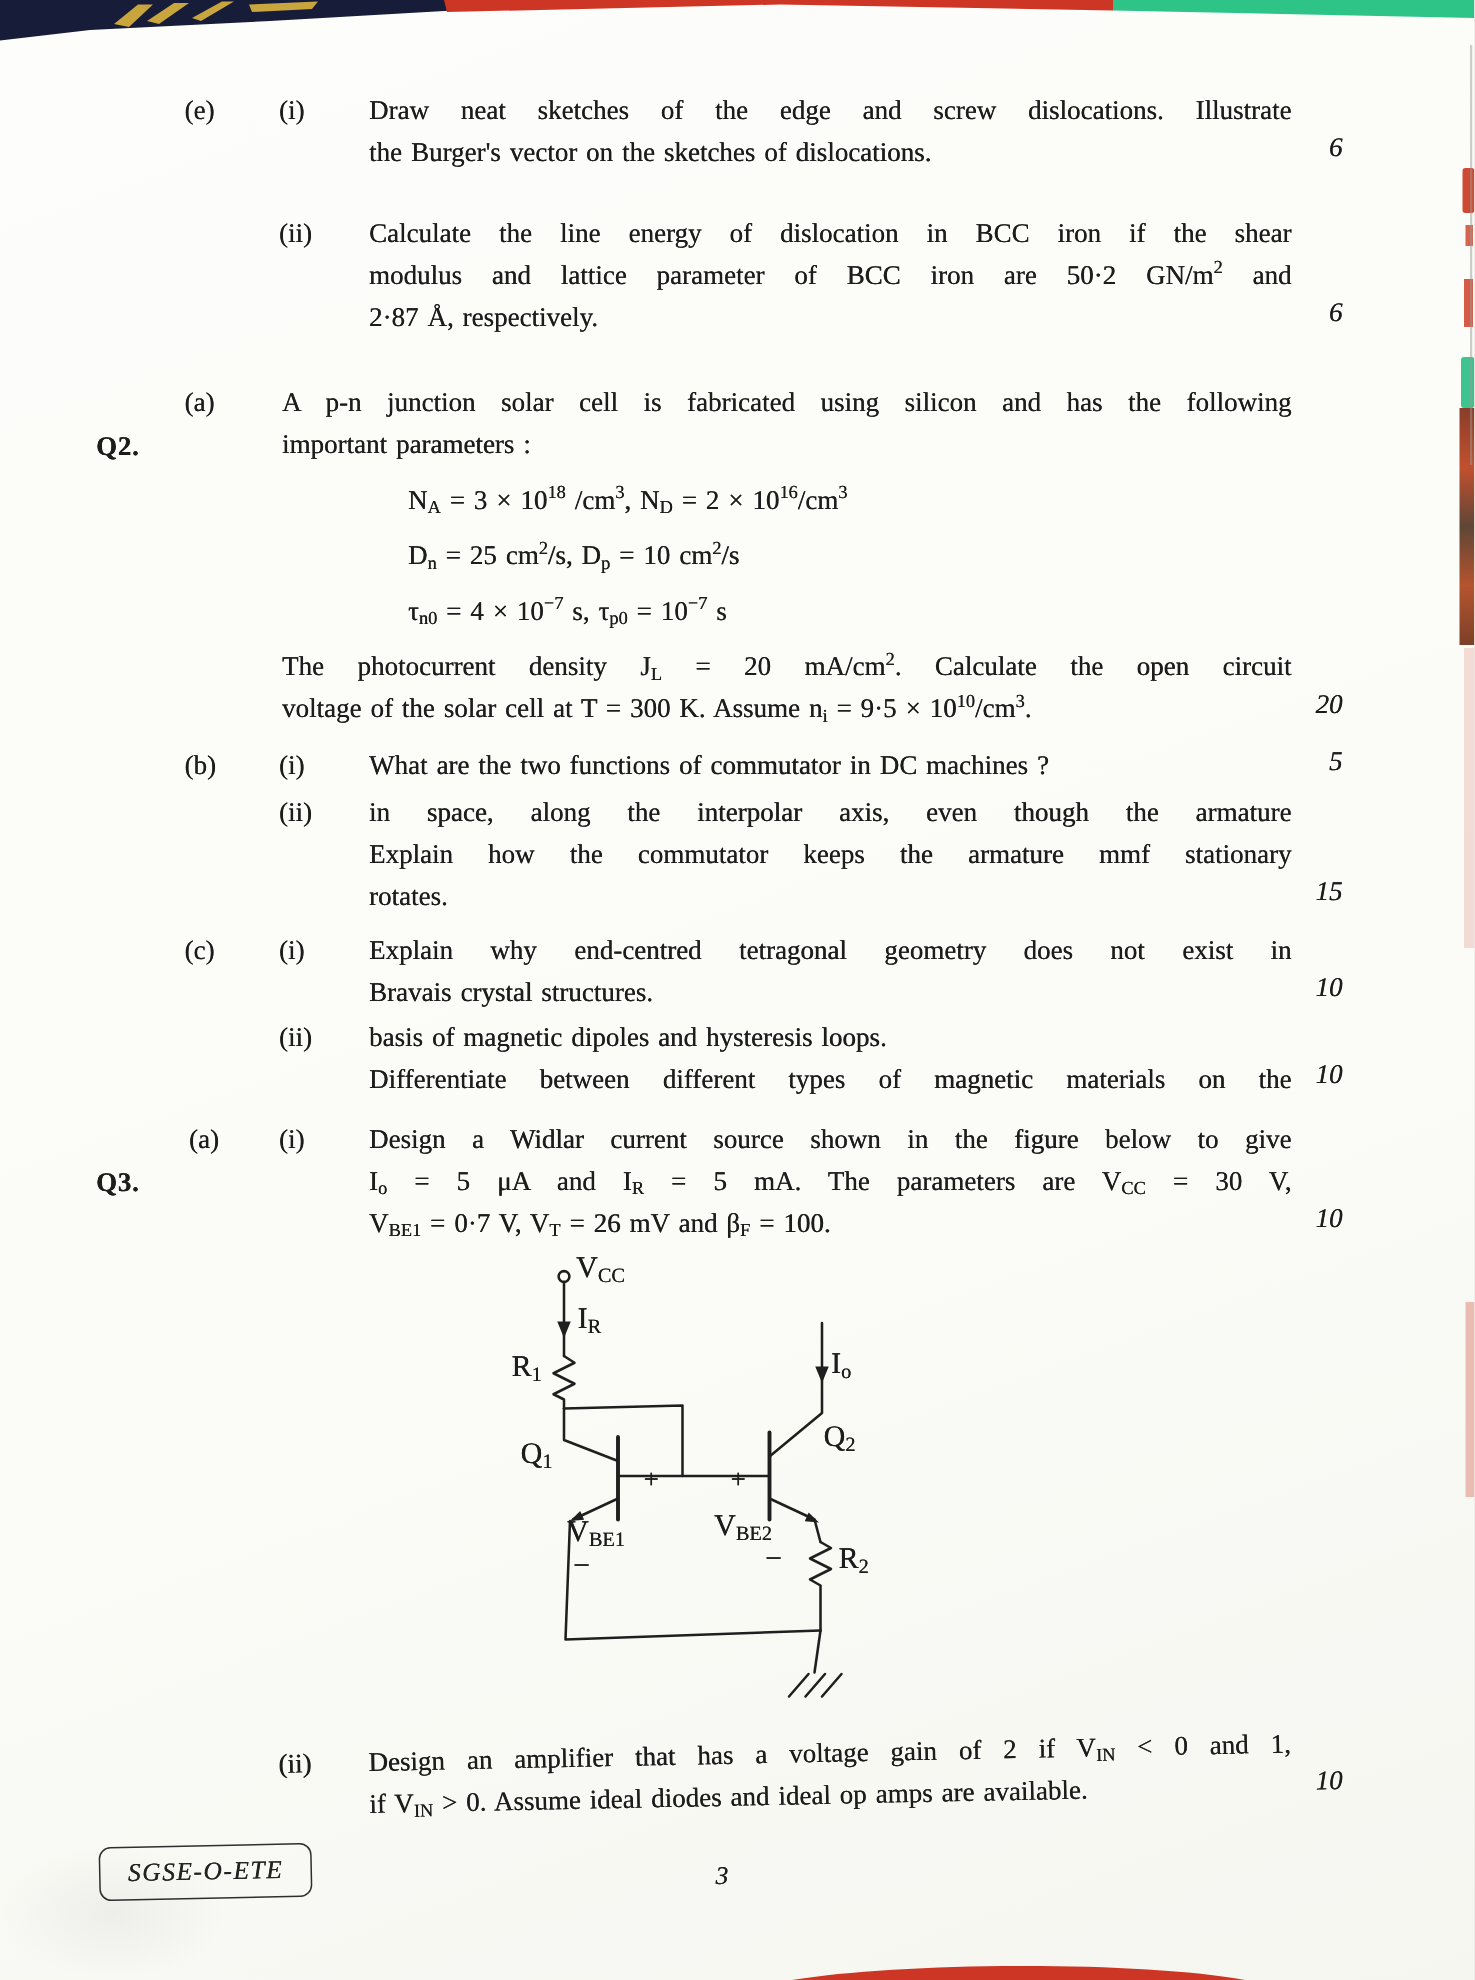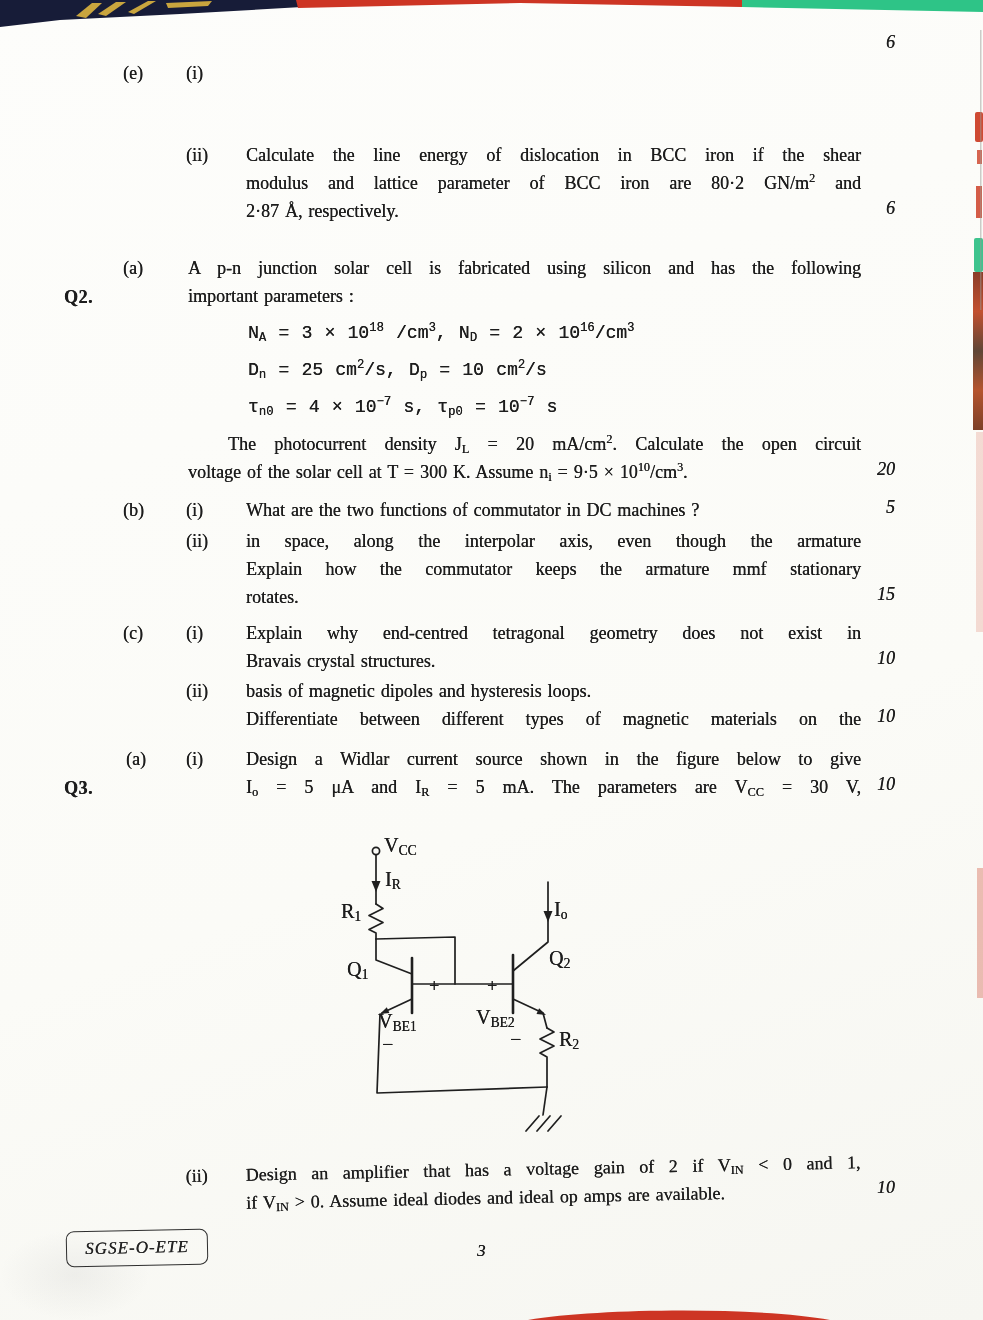--- a/index.html
+++ b/index.html
@@ -12,22 +12,22 @@
     text-shadow:0.2px 0 0 currentColor;
   }
   .row{position:absolute;left:0;width:983px;}
   .ql{position:absolute;left:64px;font-weight:bold;letter-spacing:0.5px;line-height:28px;margin-top:29px;}
   .pl{position:absolute;left:123px;line-height:28px;}
   .sl{position:absolute;left:186px;line-height:28px;}
   .txt{margin-left:246px;margin-right:122px;}
   .txt-a{margin-left:188px;margin-right:122px;}
   .line{line-height:28px;min-height:28px;}
   .jl{text-align:justify;text-align-last:justify;}
-  .eq{margin-top:9px;margin-left:60px;font-family:Liberation Mono, monospace;}
-  .gap{margin-top:9px;margin-left:40px;}
+  .eq{margin-top:9px;margin-left:84px;}
+  .gap{margin-top:9px;}
   .marks{position:absolute;right:88px;bottom:3px;font-style:italic;line-height:28px;}
   sub,sup{line-height:0;font-size:0.68em;letter-spacing:0;}
   sub{vertical-align:-0.25em;}
   sup{vertical-align:0.55em;}
   .tilt{transform:rotate(-1.15deg);transform-origin:230px 60%;}
   .fig-label{position:absolute;font-size:20px;line-height:1;white-space:nowrap;text-align:right;}
   .fig-small{font-size:18px;}
   .stamp{
     position:absolute;left:66px;top:1230px;width:140px;height:34px;
     border:1.6px solid #2e2e2e;border-radius:8px;
@@ -79,28 +79,32 @@
       <rect x="980" y="30" width="1.5" height="280" fill="#9a9a96" opacity="0.5"></rect>
     </g>
 
     <path d="M528 1320 C600 1308 760 1307 830 1320 Z" fill="#cd3524"></path>
   </svg>
   <div class="noise"></div>
 
   <div class="row" style="top:59px">
     <span class="pl">(e)</span>
     <span class="sl">(i)</span>
+    <div class="txt">
+      <div class="line jl">Draw neat sketches of the edge and screw dislocations. Illustrate</div>
+      <div class="line">the Burger's vector on the sketches of dislocations.</div>
+    </div>
     <span class="marks">6</span>
   </div>
 
   <div class="row" style="top:141px">
     <span class="sl">(ii)</span>
     <div class="txt">
       <div class="line jl">Calculate the line energy of dislocation in BCC iron if the shear</div>
-      <div class="line jl"><span>modulus and lattice parameter of BCC iron are 80·2 GN/m</span><sup>2</sup><span> and</span></div>
+      <div class="line jl"><span>modulus and lattice parameter of BCC iron are 50·2 GN/m</span><sup>2</sup><span> and</span></div>
       <div class="line">2·87 Å, respectively.</div>
     </div>
     <span class="marks">6</span>
   </div>
 
   <div class="row" style="top:254px">
     <span class="ql">Q2.</span>
     <span class="pl">(a)</span>
     <div class="txt-a">
       <div class="line jl">A p-n junction solar cell is fabricated using silicon and has the following</div>
@@ -152,20 +156,21 @@
     <span class="marks">10</span>
   </div>
 
   <div class="row" style="top:745px">
     <span class="ql">Q3.</span>
     <span class="pl" style="left:126px">(a)</span>
     <span class="sl">(i)</span>
     <div class="txt">
       <div class="line jl">Design a Widlar current source shown in the figure below to give</div>
       <div class="line jl"><span>I</span><sub>o</sub><span> = 5 μA and I</span><sub>R</sub><span> = 5 mA. The parameters are V</span><sub>CC</sub><span> = 30 V,</span></div>
+      <div class="line"><span>V</span><sub>BE1</sub><span> = 0·7 V, V</span><sub>T</sub><span> = 26 mV and β</span><sub>F</sub><span> = 100.</span></div>
     </div>
     <span class="marks">10</span>
   </div>
 
   <svg width="270" height="300" viewBox="0 0 270 300" style="position:absolute;left:330px;top:838px">
     <g stroke="#1f1f1f" stroke-width="1.7" fill="none" stroke-linecap="round" stroke-linejoin="round">
       <circle cx="46" cy="13" r="3.6"></circle>
       <path d="M46 17 V66"></path>
       <path d="M46 66 L53 70.5 L39 77.5 L53 84.5 L39 91.5 L46 95 V101"></path>
       <path d="M46 101 L125 99 V146"></path>

